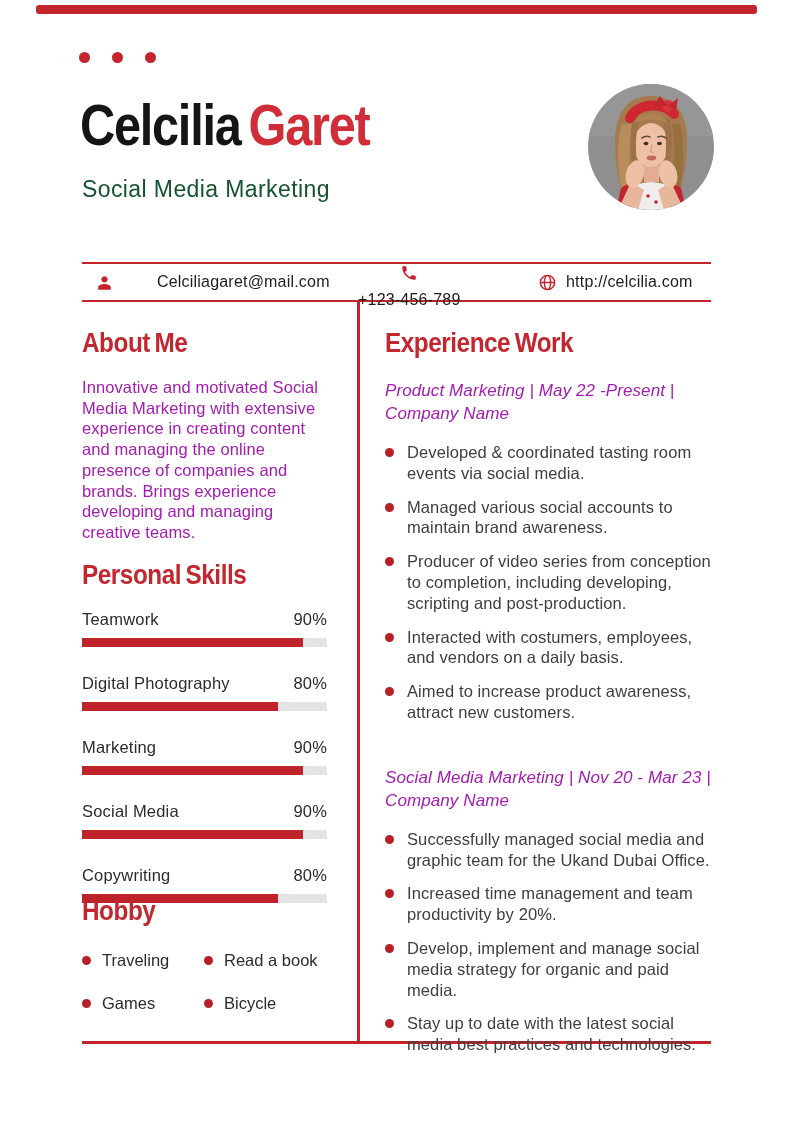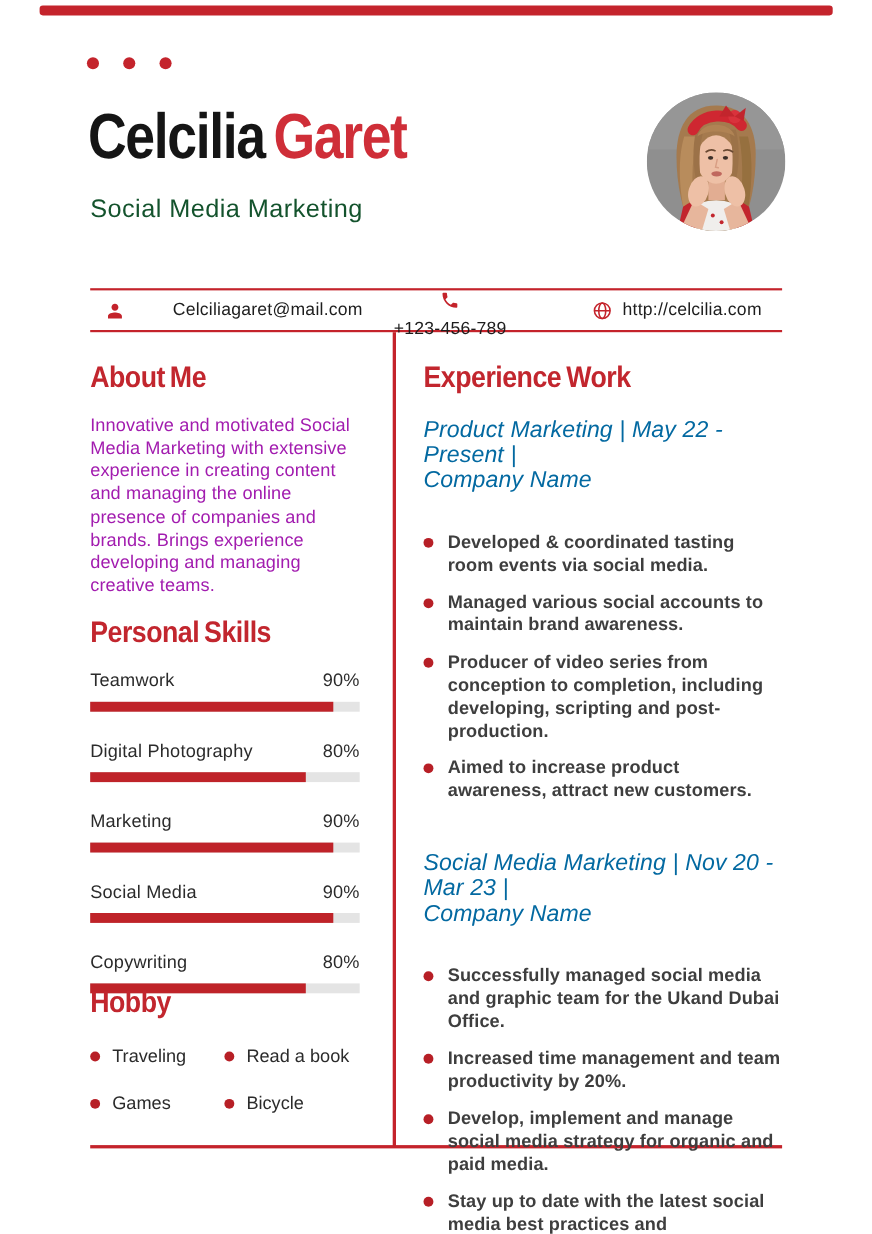--- a/index.html
+++ b/index.html
@@ -62,24 +62,24 @@
   .skills-list { margin-top:6px; }
 
   .sec-hobby { left:82px; top:898px; width:260px; }
   .hobby-grid { margin-top:26px; display:grid; grid-template-columns:122px auto;
     row-gap:24px; }
   .hobby-item { display:flex; align-items:center; gap:11px; font-size:16.5px;
     color:#2b2b2b; }
   .b-dot { flex:0 0 auto; width:9px; height:9px; border-radius:50%; background:#b71f26; }
 
   .sec-exp { left:385px; top:330px; width:326px; }
-  .job-title { margin-top:22px; font-style:italic; font-size:21px; line-height:23px;
-    color:#0369a1; letter-spacing:.1px; }
+  .job-title { margin-top:22px; font-style:italic; font-size:17px; line-height:23px;
+    color:#a21caf; letter-spacing:.1px; }
   .job2 .job-title { margin-top:43px; }
-  .bullets { margin-top:35px;font-weight:bold; }
+  .bullets { margin-top:17px; }
   .bullet { display:flex; align-items:flex-start; gap:13px; margin-top:13px; }
   .bullet:first-child { margin-top:0; }
   .bullet .b-dot { margin-top:6px; }
   .bullet .b-text { font-size:16.5px; line-height:20.8px; color:#3e3e3e;
     letter-spacing:.1px; }
 </style>
 </head>
 <body>
 
 <div class="page">
@@ -270,20 +270,24 @@
         <div class="bullet">
           <span class="b-dot"></span>
           <span class="b-text">Managed various social accounts to maintain brand awareness.</span>
         </div>
         <div class="bullet">
           <span class="b-dot"></span>
           <span class="b-text">Producer of video series from conception to completion, including developing, scripting and post-production.</span>
         </div>
         <div class="bullet">
           <span class="b-dot"></span>
+          <span class="b-text">Interacted with costumers, employees, and vendors on a daily basis.</span>
+        </div>
+        <div class="bullet">
+          <span class="b-dot"></span>
           <span class="b-text">Aimed to increase product awareness, attract new customers.</span>
         </div>
       </div>
     </div>
 
     <div class="job job2">
       <div class="job-title">
         <div>Social Media Marketing | Nov 20 - Mar 23 |</div>
         <div>Company Name</div>
       </div>

